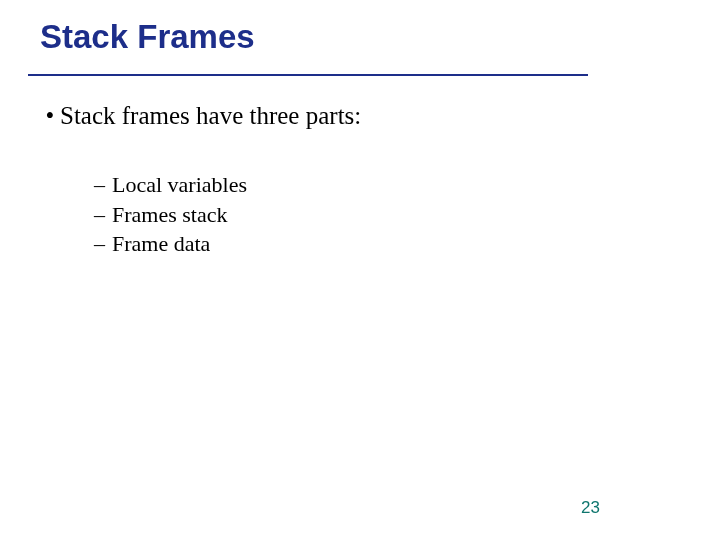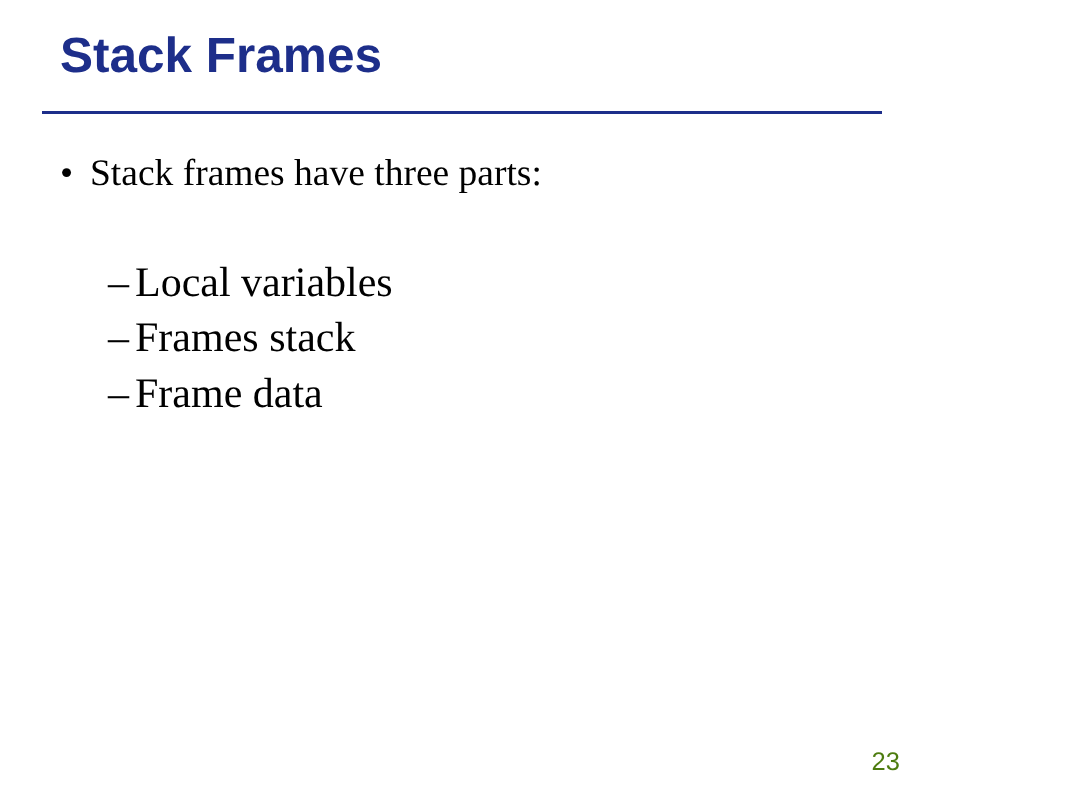--- a/index.html
+++ b/index.html
@@ -38,43 +38,44 @@
   }
   .body {
     position: absolute;
     left: 40px;
     top: 100px;
     font-size: 25px;
     line-height: 1.25;
   }
   .bullet-l1 {
     margin-bottom: 40px;
+    text-align: center;
   }
   .bullet-l1 .dot {
     display: inline-block;
     width: 20px;
   }
   .sub-group {
-    margin-left: 32px;
-    font-size: 28px;
+    margin-left: 54px;
+    font-size: 22px;
   }
   .sub-item {
     margin-bottom: 2px;
   }
   .sub-item .dash {
     display: inline-block;
     width: 18px;
   }
   .page-num {
     position: absolute;
     right: 36px;
     bottom: 22px;
     font-family: Arial, Helvetica, sans-serif;
     font-size: 17px;
-    color: #4d7c0f;
+    color: #0f766e;
   }
 </style>
 </head>
 <body>
 
 <div class="slide">
 
   <div class="title">Stack Frames</div>
 
   <div class="hr"></div>

